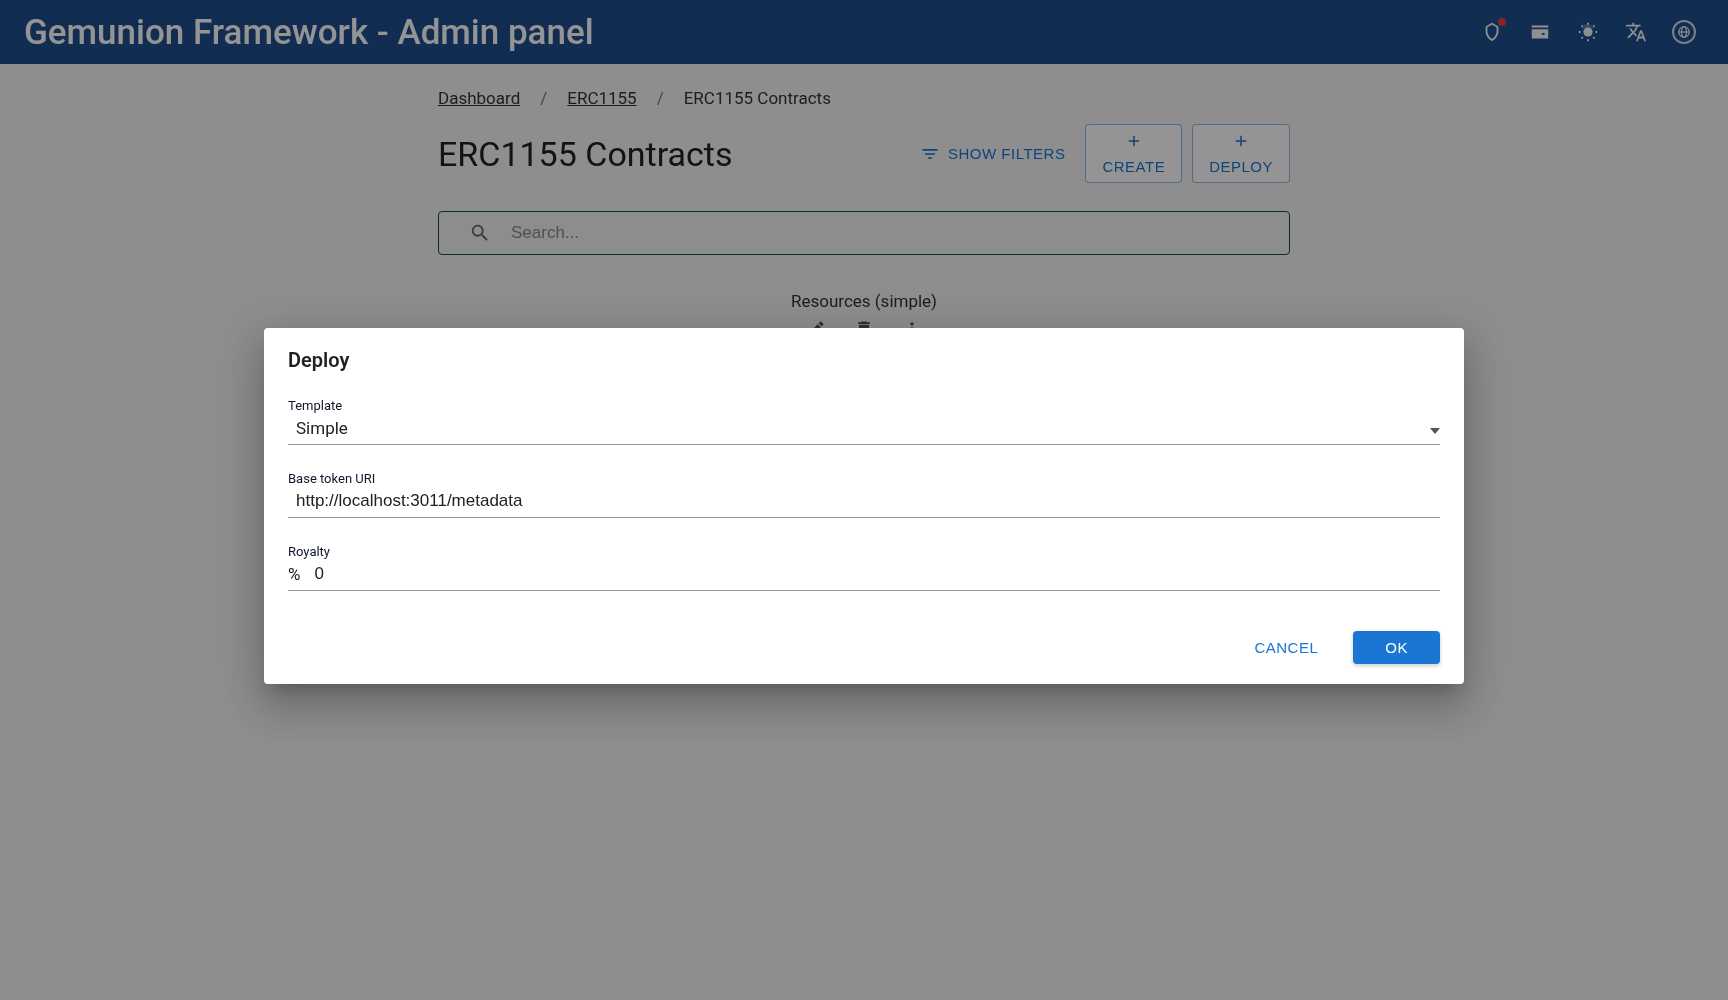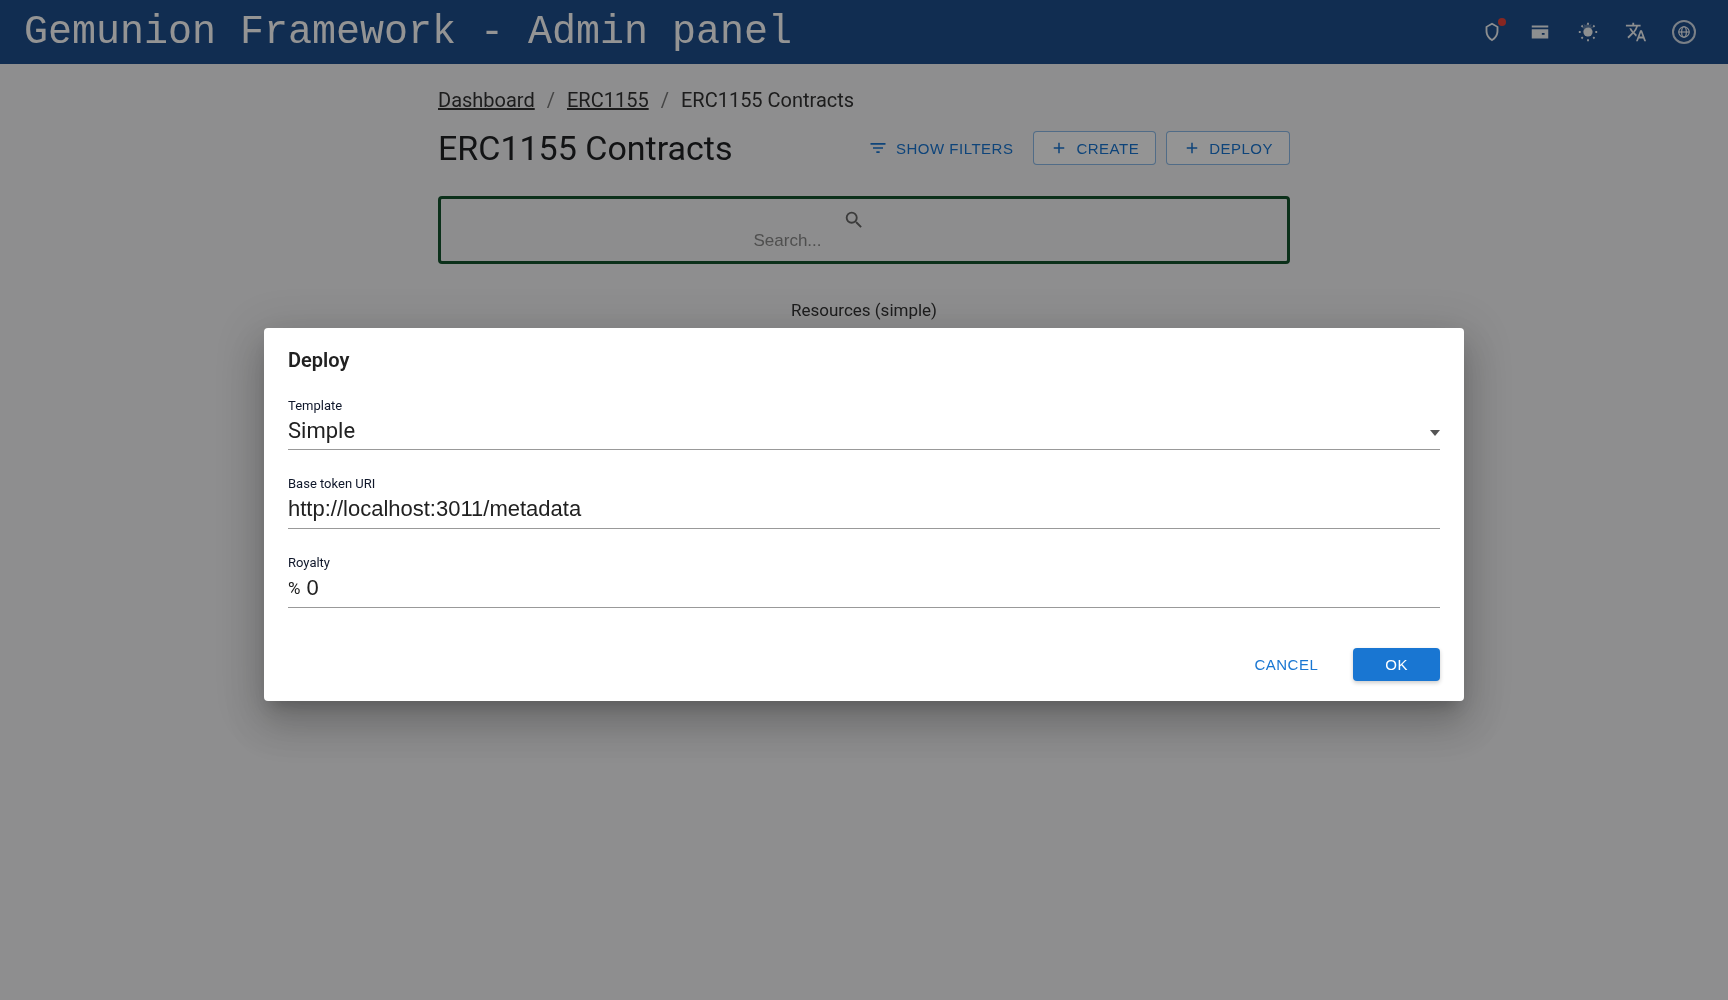--- a/index.html
+++ b/index.html
@@ -14,24 +14,23 @@
     
     .appbar {
       background: #1e4e8c;
       height: 64px;
       display: flex;
       align-items: center;
       padding: 0 24px;
       color: #fff;
     }
     .appbar-title {
-      font-size: 40px;
+      font-size: 35px;
       font-weight: 500;
       flex: 1;
-      font-family: Liberation Mono, monospace;
     }
     .appbar-icons {
       display: flex;
       align-items: center;
       gap: 8px;
     }
     .appbar-icon {
       width: 40px;
       height: 40px;
       display: flex;
@@ -64,22 +63,22 @@
     .globe-circle svg { width: 14px; height: 14px; }
     
     .page {
       width: 852px;
       margin: 0 auto;
       padding-top: 24px;
     }
     .breadcrumbs {
       display: flex;
       align-items: center;
-      gap: 12px;
-      font-size: 20px;
+      gap: 20px;
+      font-size: 17px;
       color: #555;
       margin-bottom: 16px;
     }
     .breadcrumbs a {
       color: #333;
       text-decoration: underline;
     }
     .breadcrumbs .sep { color: #777; }
     .breadcrumbs .current { color: #333; }
     
@@ -119,32 +118,32 @@
       font-size: 15px;
       font-weight: 500;
       letter-spacing: 0.5px;
       display: flex;
       align-items: center;
       gap: 8px;
       padding: 7px 16px;
       border-radius: 4px;
       cursor: pointer;
       text-transform: uppercase;
+      flex-direction: column;
     }
     .btn-outlined svg { width: 18px; height: 18px; fill: currentColor; }
     
     .search-box {
-      border: 3px solid #14532d;
+      border: 1px solid #14532d;
       border-radius: 4px;
       display: flex;
       align-items: center;
       padding: 10px 30px;
       margin-bottom: 24px;
       background: #f3f3f4;
-      flex-direction: column;
     }
     .search-box svg { width: 22px; height: 22px; fill: #666; margin-right: 20px; }
     .search-input {
       border: none;
       background: none;
       font-size: 17px;
       flex: 1;
       outline: none;
       color: #333;
     }
@@ -211,26 +210,27 @@
       margin-bottom: 3px;
       margin-top: 26px;
     }
     .field-body {
       display: flex;
       align-items: center;
       border-bottom: 1px solid #999;
       padding: 2px 0 6px 0;
     }
     .field-value {
-      font-size: 22px;
+      font-size: 17px;
       color: #212121;
       flex: 1;
       border: none;
       outline: none;
       background: none;
+      margin-left: 8px;
     }
     .dropdown-arrow svg {
       width: 10px;
       height: 6px;
       fill: #555;
     }
     .field-prefix {
       font-size: 17px;
       color: #212121;
       margin-right: 6px;

